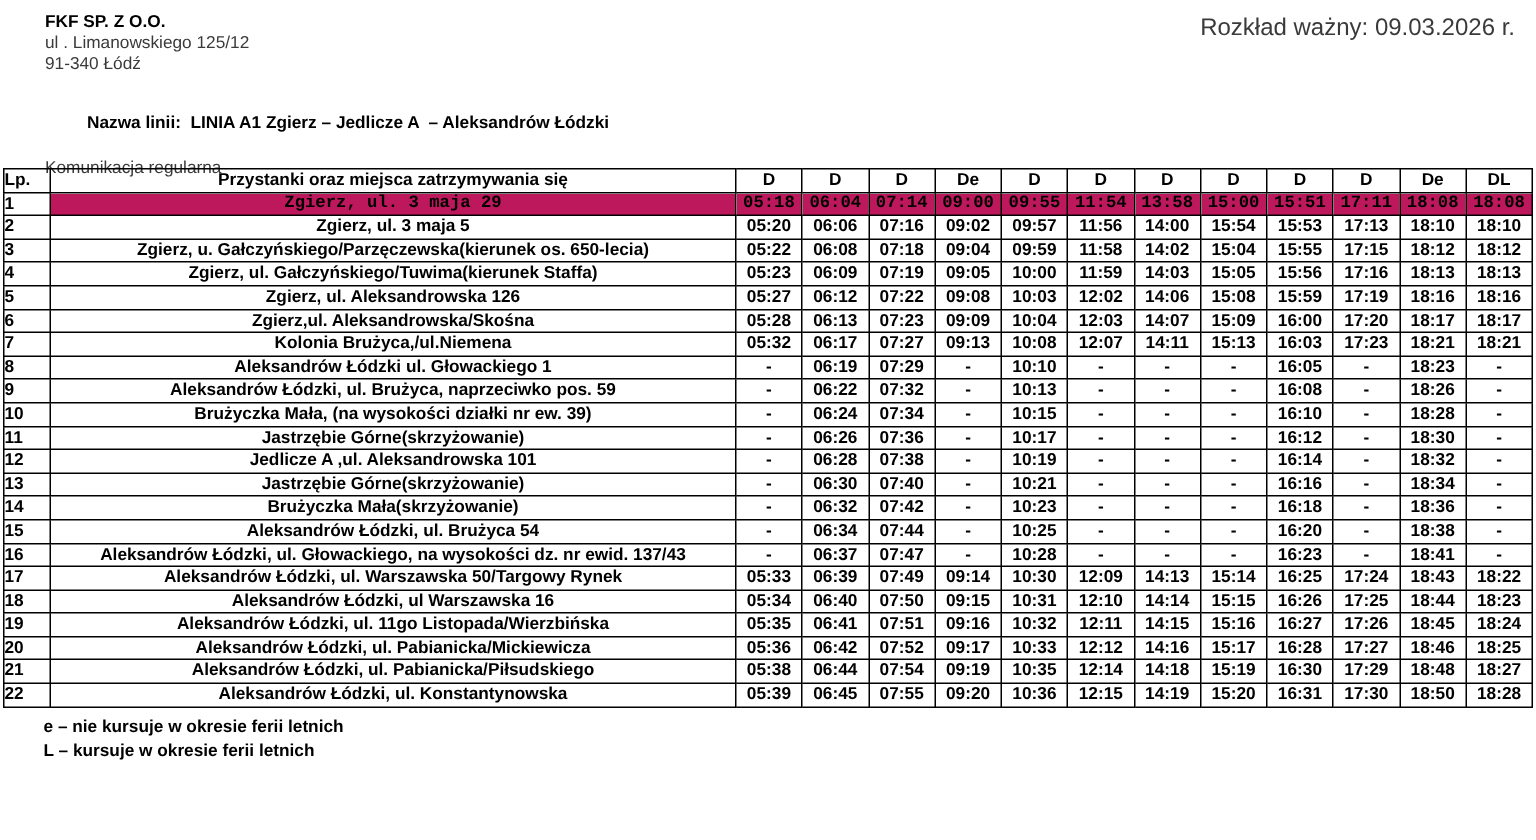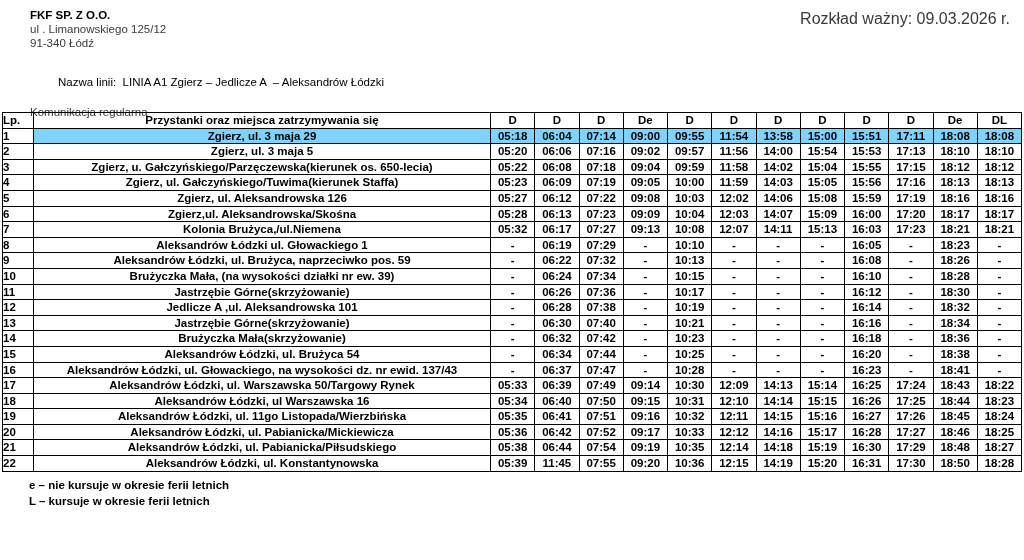--- a/index.html
+++ b/index.html
@@ -5,37 +5,37 @@
   * { margin:0; padding:0; box-sizing:border-box; }
   body { background:#fff; font-family:"Liberation Sans", sans-serif; }
   .page { position:relative; width:1024px; height:560px; background:#ffffff; overflow:hidden; }
 
   .company-block { position:absolute; left:30px; top:8px; line-height:14px; font-size:11.5px; }
   .company { font-weight:bold; color:#000; }
   .addr { color:#3a3a3a; }
 
   .valid { position:absolute; top:10px; right:14px; font-size:16px; color:#3a3a3a; }
 
-  .line-name { position:absolute; left:30px; top:76px; font-size:11.5px; font-weight:normal; color:#000; white-space:pre;padding-left:28px; }
+  .line-name { position:absolute; left:30px; top:76px; font-size:11.5px; font-weight:bold; color:#000; white-space:pre;padding-left:28px; }
   .subtitle { position:absolute; left:30px; top:94px; font-size:11.5px; color:#3a3a3a;margin-top:12px; }
 
   table.tt { position:absolute; left:2px; top:112px; width:1020px; border-collapse:collapse; table-layout:fixed; }
   table.tt th, table.tt td {
     border:1px solid #000;
     height:14.6px; line-height:14.6px;
     font-size:11.5px; font-weight:bold; color:#000;
     overflow:hidden; white-space:nowrap;
     padding:0;
   }
   th.c-lp, td.c-lp { width:31px; text-align:left; padding-left:3px; }
   th.c-name, td.c-name { width:457px; text-align:center; padding-left:4px; }
   .c-time { text-align:center; }
   th.dl-col { font-size:9.5px; }
   .dl-col { border-left:3px double #000; }
-  .hl { background:#7dd3fc; }
+  .hl { background:#be185d;font-family:Liberation Mono, monospace; }
 
   .legend { position:absolute; left:29px; top:477px; font-size:11.5px; font-weight:bold; line-height:16px; color:#000; }
 </style>
 </head>
 <body>
 
 <div class="page">
 
   <div class="company-block">
     <div class="company">FKF SP. Z O.O.</div>
@@ -401,21 +401,21 @@
           <td class="c-time">15:19</td>
           <td class="c-time">16:30</td>
           <td class="c-time">17:29</td>
           <td class="c-time">18:48</td>
           <td class="c-time dl-col">18:27</td>
         </tr>
         <tr>
           <td class="c-lp">22</td>
           <td class="c-name">Aleksandrów Łódzki, ul. Konstantynowska</td>
           <td class="c-time">05:39</td>
-          <td class="c-time">11:45</td>
+          <td class="c-time">06:45</td>
           <td class="c-time">07:55</td>
           <td class="c-time">09:20</td>
           <td class="c-time">10:36</td>
           <td class="c-time">12:15</td>
           <td class="c-time">14:19</td>
           <td class="c-time">15:20</td>
           <td class="c-time">16:31</td>
           <td class="c-time">17:30</td>
           <td class="c-time">18:50</td>
           <td class="c-time dl-col">18:28</td>

